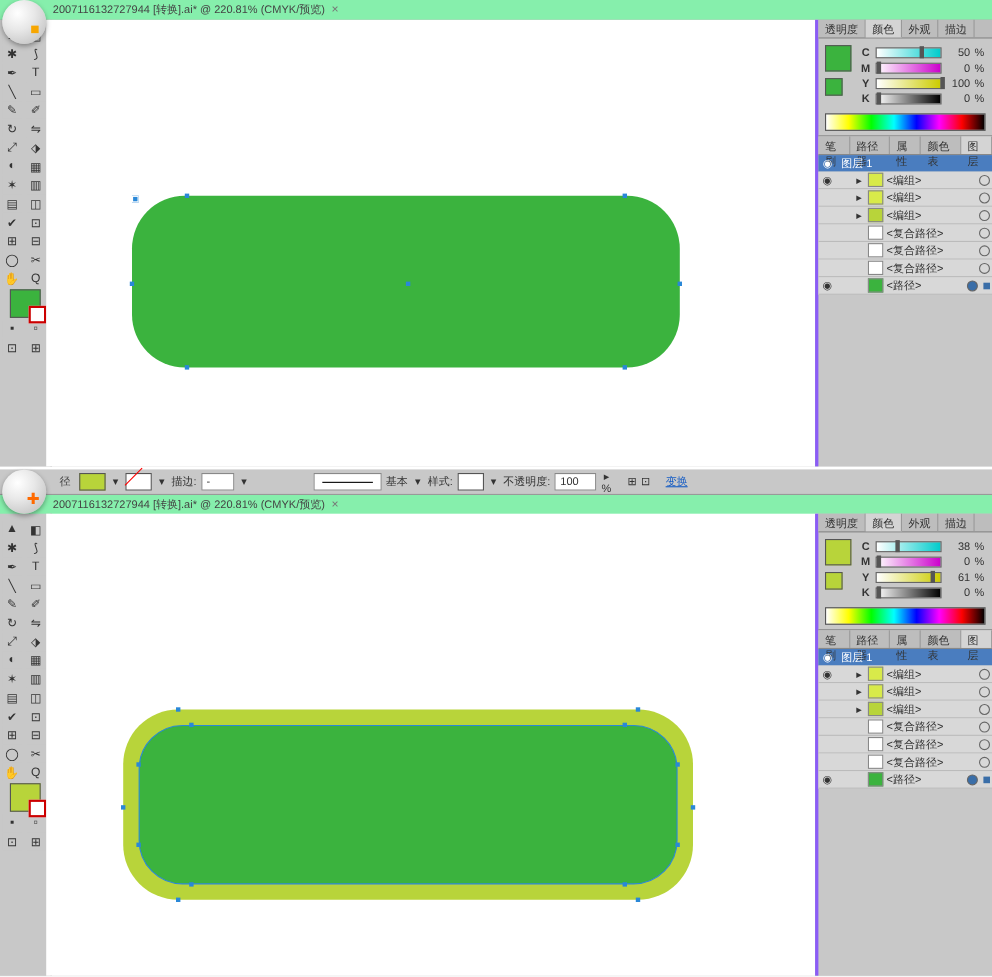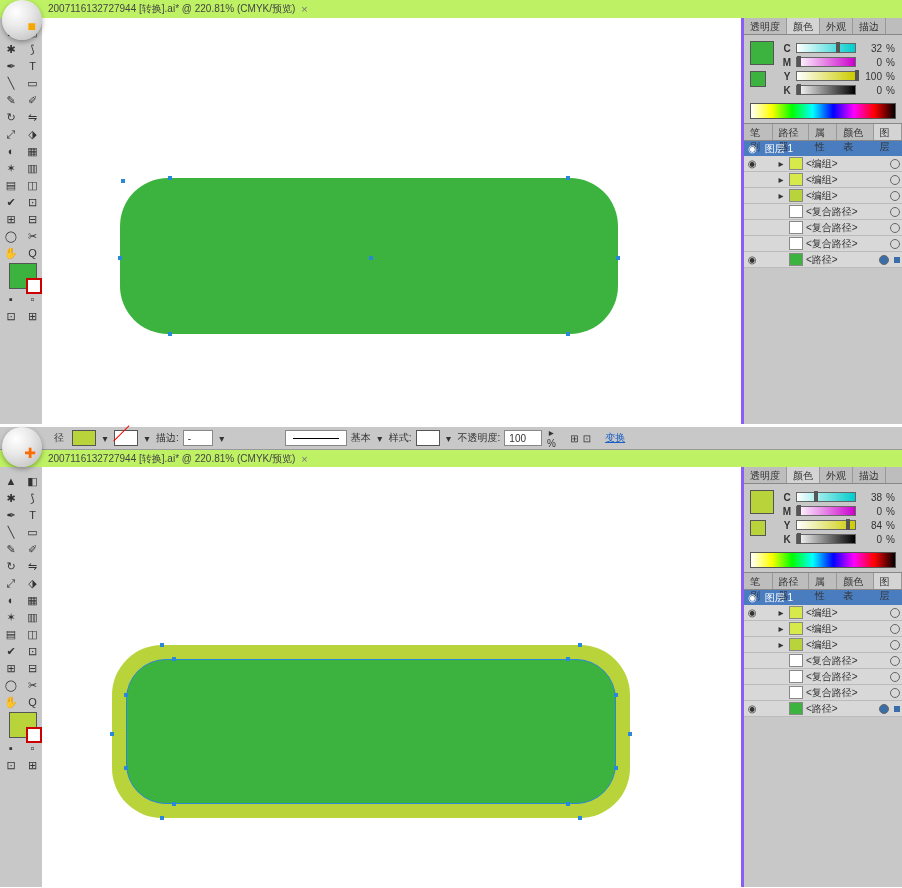--- a/index.html
+++ b/index.html
@@ -1,20 +1,20 @@
 <!DOCTYPE html>
 <html><head>
 <meta charset="utf-8">
 <style>
 body{margin:0;font-family:Tahoma,Arial,sans-serif;font-size:10px;color:#333;background:#fff}
 .panel{width:902px;position:relative;background:#d0d0d0}
 .panel-top{height:424px;border-bottom:3px solid #fff}
 .panel-bot{height:460px}
 .control-bar{height:22px;background:#c8c8c8;border-bottom:1px solid #999;display:flex;align-items:center;gap:4px;padding:0 6px}
-.doc-tab{height:18px;background:#bef264;border-bottom:1px solid #888;display:flex;align-items:center;padding-left:48px;font-size:10px;color:#444;position:relative}
+.doc-tab{height:18px;background:#86efac;border-bottom:1px solid #888;display:flex;align-items:center;padding-left:48px;font-size:10px;color:#444;position:relative}
 .doc-tab .close{margin-left:6px;color:#777;cursor:pointer;font-size:11px}
 .logo{position:absolute;left:2px;top:0;width:40px;height:40px;border-radius:50%;background:radial-gradient(circle at 35% 30%,#fff 0%,#e8e8e8 40%,#b8b8b8 100%);box-shadow:0 2px 5px rgba(0,0,0,.35);z-index:50}
 .logo::after{content:'■';position:absolute;right:6px;bottom:6px;color:#f7a600;font-size:14px}
 .logo.plus::after{content:'✚';color:#ff6a00}
 .toolbox{position:absolute;left:0;top:18px;width:42px;bottom:0;background:#c8c8c8;border-right:1px solid #888;display:grid;grid-template-columns:1fr 1fr;gap:1px;padding:6px 2px 2px 2px;align-content:start}
 .panel-bot .toolbox{top:40px}
 .tool{width:18px;height:16px;background:#c8c8c8;display:flex;align-items:center;justify-content:center;font-size:11px;color:#333;cursor:pointer}
 .swatch-big{grid-column:1/3;width:26px;height:24px;border:1px solid #555;margin:1px auto;position:relative}
 .swatch-big::after{content:'';position:absolute;right:-6px;bottom:-6px;width:12px;height:12px;border:2px solid #c00;background:#fff}
 .canvas{position:absolute;left:42px;top:18px;right:158px;bottom:0;background:#fff;overflow:hidden}
@@ -119,21 +119,21 @@
     <div class="cmyk">
       <div style="float:left;margin-right:4px">
         <div class="cmyk-preview" style="background:#3bb33e"></div><br>
         <div class="cmyk-preview2" style="background:#3bb33e"></div>
       </div>
       <div class="cmyk-row">
           <span class="cmyk-label">C</span>
           <div class="cmyk-slider" style="background:linear-gradient(to right,#fff,#0cc)">
             <div class="thumb" style="left:68%"></div>
           </div>
-          <span class="cmyk-val">32</span>
+          <span class="cmyk-val">50</span>
           <span class="cmyk-pct">%</span>
         </div>
       <div class="cmyk-row">
           <span class="cmyk-label">M</span>
           <div class="cmyk-slider" style="background:linear-gradient(to right,#fff,#c0c)">
             <div class="thumb" style="left:0%"></div>
           </div>
           <span class="cmyk-val">0</span>
           <span class="cmyk-pct">%</span>
         </div>
@@ -357,21 +357,21 @@
             <div class="thumb" style="left:0%"></div>
           </div>
           <span class="cmyk-val">0</span>
           <span class="cmyk-pct">%</span>
         </div>
       <div class="cmyk-row">
           <span class="cmyk-label">Y</span>
           <div class="cmyk-slider" style="background:linear-gradient(to right,#fff,#cc0)">
             <div class="thumb" style="left:84%"></div>
           </div>
-          <span class="cmyk-val">84</span>
+          <span class="cmyk-val">61</span>
           <span class="cmyk-pct">%</span>
         </div>
       <div class="cmyk-row">
           <span class="cmyk-label">K</span>
           <div class="cmyk-slider" style="background:linear-gradient(to right,#fff,#000)">
             <div class="thumb" style="left:0%"></div>
           </div>
           <span class="cmyk-val">0</span>
           <span class="cmyk-pct">%</span>
         </div>

